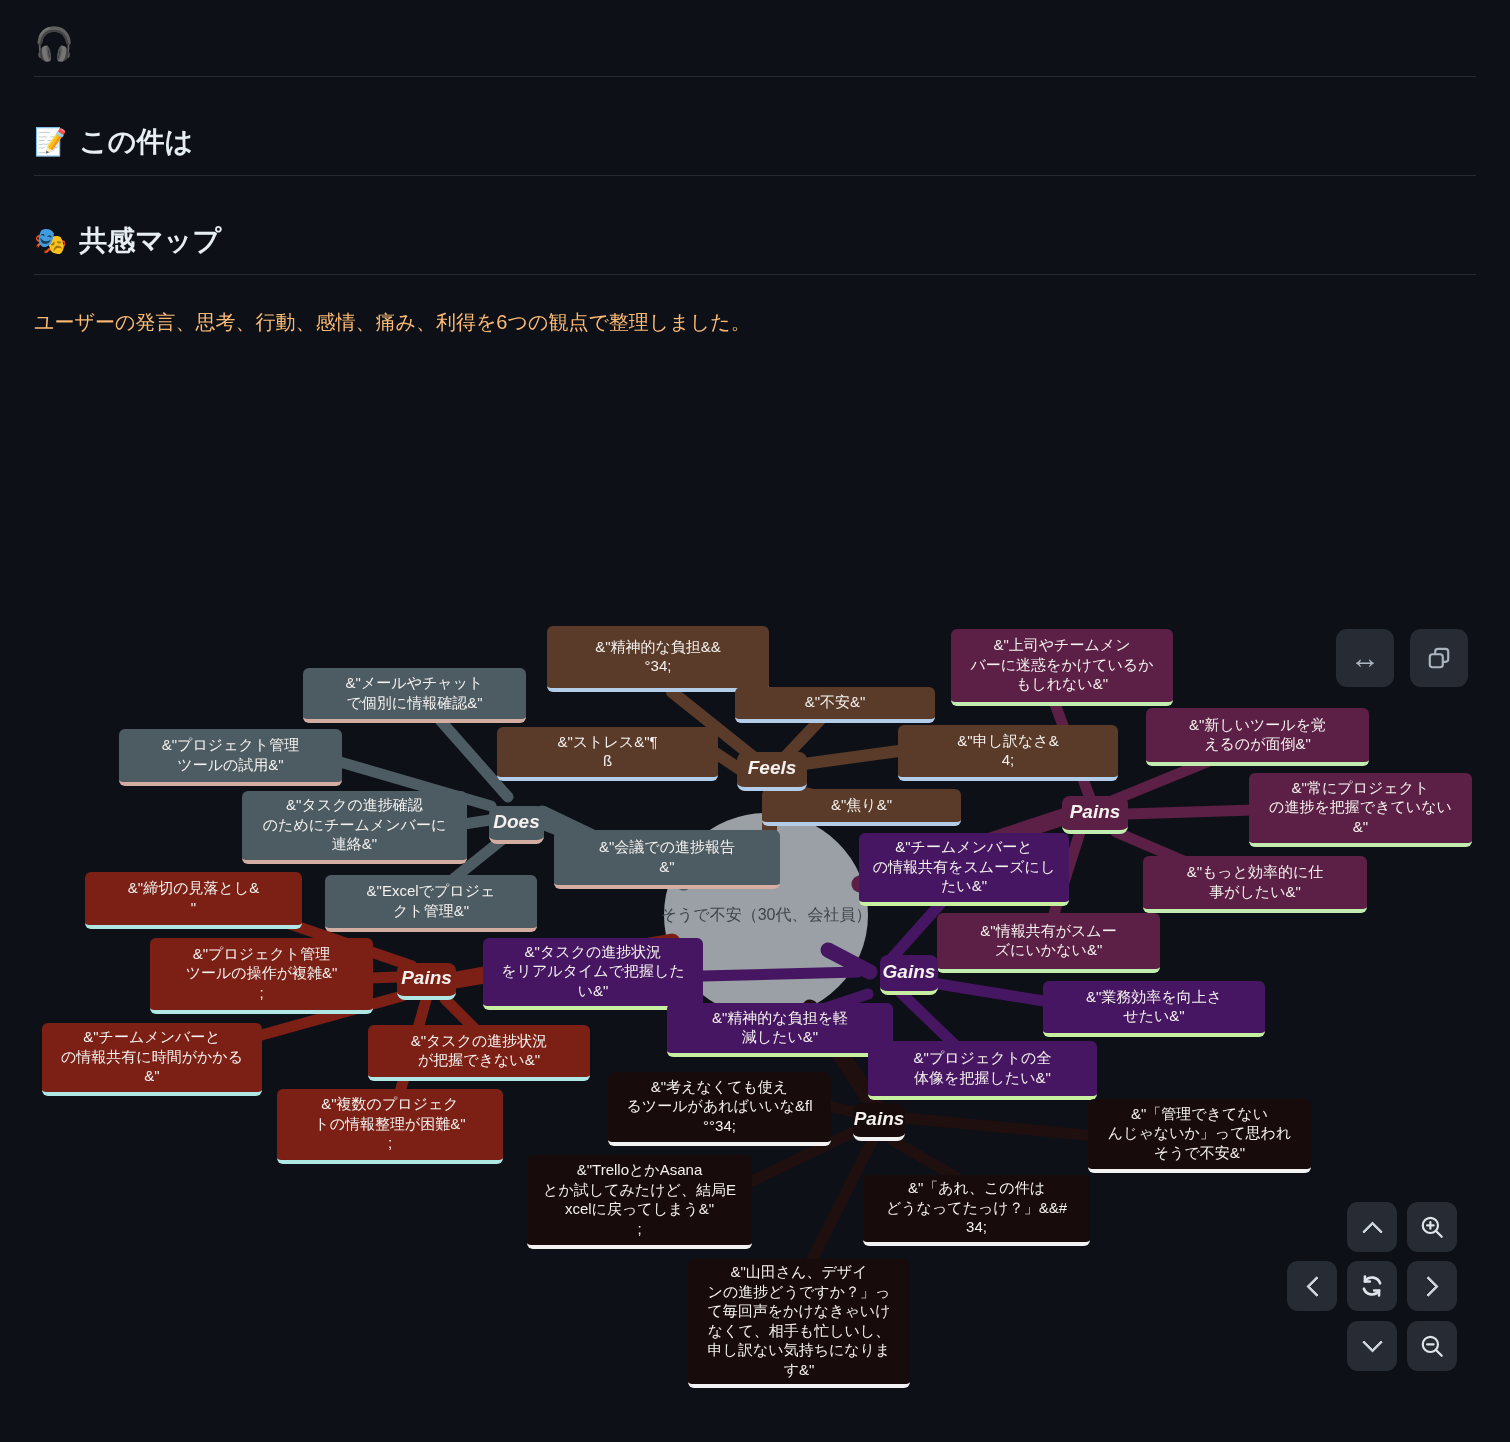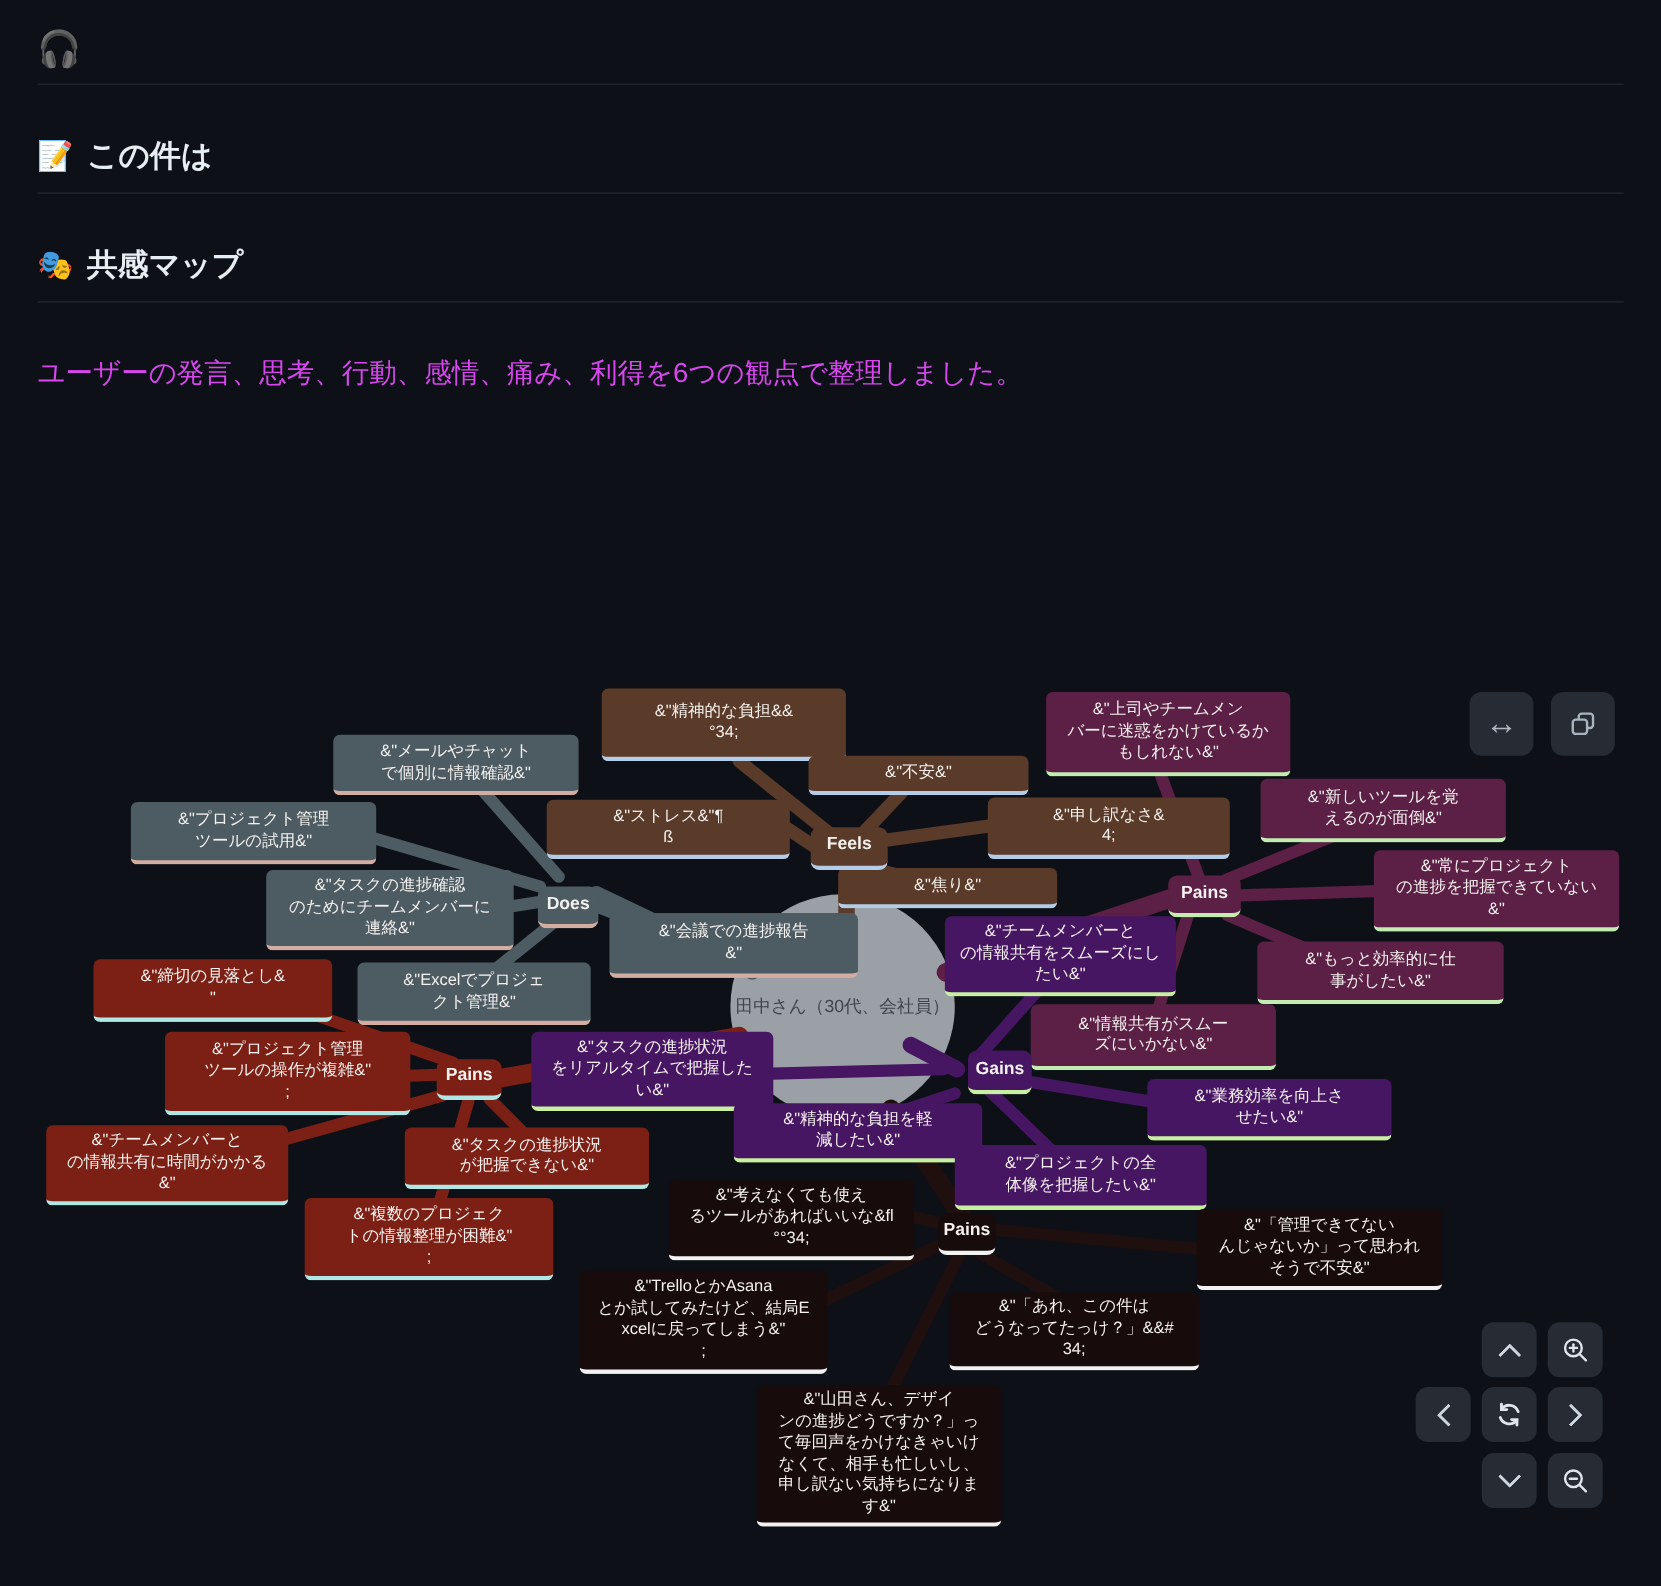--- a/index.html
+++ b/index.html
@@ -16,39 +16,39 @@
   }
   h2.section-title {
     font-size:28px; font-weight:700; margin-top:46px; padding-bottom:14px;
     border-bottom:1px solid #262c33; display:flex; align-items:center; gap:12px;
   }
   .emoji { font-size:0.95em; line-height:1; }
   p.body-text {
     margin-top:30px; font-size:19px; line-height:1.85; color:#e6edf3;
     letter-spacing:0.2px;
   }
-  p.intro-text { margin-top:47px; font-size:25px; color:#d946ef; }
+  p.intro-text { margin-top:34px; font-size:20px; color:#fdba74; }
 
   
   .map { position:absolute; left:0; top:600px; width:1510px; height:842px; }
   .edges { position:absolute; left:0; top:0; }
   .center-circle {
     position:absolute; left:664px; top:213px; width:204px; height:204px;
     background:#9aa0a5; border-radius:50%;
     display:flex; align-items:center; justify-content:center;
   }
   .center-circle span { font-size:16px; color:#3f444a; white-space:nowrap; }
   .node {
     position:absolute; border-radius:6px;
     display:flex; align-items:center; justify-content:center;
     text-align:center; white-space:pre-line;
     font-size:15px; line-height:1.3; color:#f4f1ee; padding:3px 8px 5px 8px;
     overflow:hidden;
   }
-  .blabel { font-size:16px; font-weight:700; border-radius:8px; }
+  .blabel { font-size:19px; font-weight:700; border-radius:8px;font-style:italic; }
   .feels  { background:#5a3a28; border-bottom:4px solid #b3cde8; }
   .does   { background:#4d5b63; border-bottom:4px solid #d3aca2; }
   .thinks { background:#5c1f45; border-bottom:4px solid #c3edb0; }
   .gains  { background:#471663; border-bottom:4px solid #c7f0a0; }
   .pains  { background:#7c2016; border-bottom:4px solid #aee7e4; }
   .says   { background:#170b0b; border-bottom:4px solid #f2f2f2; }
 
   
   .sqbtn {
     position:absolute; background:#272c34; border:none; border-radius:11px;
@@ -80,21 +80,21 @@
   <h2 class="section-title">
     <span class="emoji">🎭</span>
     <span>共感マップ</span>
   </h2>
   <p class="intro-text">ユーザーの発言、思考、行動、感情、痛み、利得を6つの観点で整理しました。</p>
 </div>
 
 <div class="map">
 
   <div class="center-circle">
-    <span>田中さん（30代、会社員）</span>
+    <span>そうで不安（30代、会社員）</span>
   </div>
 
   <svg class="edges" width="1510" height="842" viewBox="0 0 1510 842">
 
     <g stroke="#5a3a28" stroke-linecap="round">
       <line x1="769" y1="250" x2="771" y2="168" stroke-width="15"></line>
       <line x1="757" y1="160" x2="672" y2="92" stroke-width="12"></line>
       <line x1="786" y1="156" x2="820" y2="120" stroke-width="12"></line>
       <line x1="741" y1="170" x2="714" y2="152" stroke-width="12"></line>
       <line x1="804" y1="164" x2="906" y2="150" stroke-width="12"></line>

